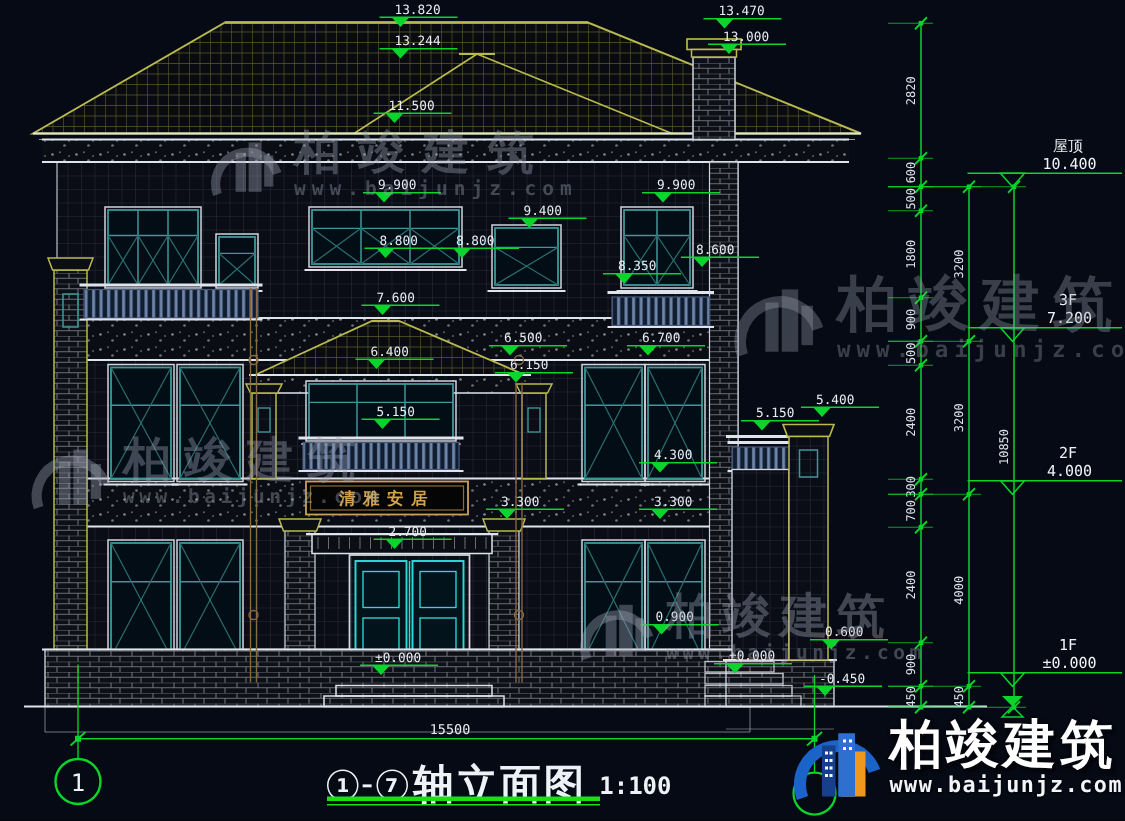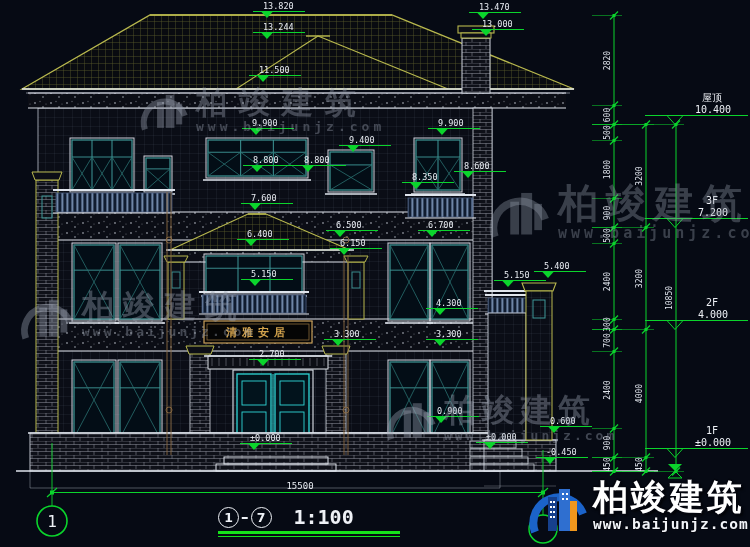--- a/index.html
+++ b/index.html
@@ -21,21 +21,21 @@
   #brand .ur{font-size:14.5px;font-weight:bold;color:#f2f4f8;letter-spacing:1px;margin-top:1px;
      text-shadow:1px 1px 0 #05070f,-1px -1px 0 #05070f,1px -1px 0 #05070f,-1px 1px 0 #05070f;
      font-family:"DejaVu Sans Mono",monospace;}
   
   #title{position:absolute;left:218px;top:505px;display:flex;align-items:center;color:#eef1f6;}
   #title .circ{width:19px;height:19px;border:1.6px solid #eef1f6;border-radius:50%;font-size:12.5px;
       line-height:19px;text-align:center;font-weight:bold;flex:0 0 auto;}
   #title .dash{margin:0 2px;font-weight:bold;font-size:15px;}
   #title .tname{font-size:27px;font-weight:bold;letter-spacing:2px;margin-left:4px;
       font-family:"DejaVu Sans",sans-serif;}
-  #title .tscale{font-size:20px;font-weight:bold;margin-left:22px;font-family:"DejaVu Sans Mono",monospace;}
+  #title .tscale{font-size:16px;font-weight:bold;margin-left:8px;font-family:"DejaVu Sans Mono",monospace;}
   .uline{position:absolute;background:#16e21a;pointer-events:none;}
 </style>
 </head>
 <body>
 
 <div id="stage">
 
   <svg id="draw" width="750" height="547" viewBox="0 0 750 547">
     <defs>
       <pattern id="wallgrid" width="9" height="9" patternUnits="userSpaceOnUse">
@@ -524,20 +524,21 @@
       <span class="nm" style="font-size:32px;letter-spacing:6px;">柏竣建筑</span>
       <span class="ur" style="font-size:13px;letter-spacing:3px;">www.baijunjz.com</span>
     </div>
   </div>
 
   
   <div id="title">
     <span class="circ">1</span>
     <span class="dash">–</span>
     <span class="circ">7</span>
+    <span class="tname">轴立面图</span>
     <span class="tscale">1:100</span>
   </div>
   <div class="uline" style="left:218px;top:531px;width:182px;height:3px;"></div>
   <div class="uline" style="left:218px;top:536px;width:182px;height:1px;"></div>
 
   
   <div id="brand">
     <svg width="60" height="66" viewBox="0 0 60 64">
       <path d="M7 51 A25 25 0 1 1 55 33" fill="none" stroke="#1b63c9" stroke-width="8"></path>
       <rect x="20" y="16" width="9" height="34" fill="#16408c"></rect>

